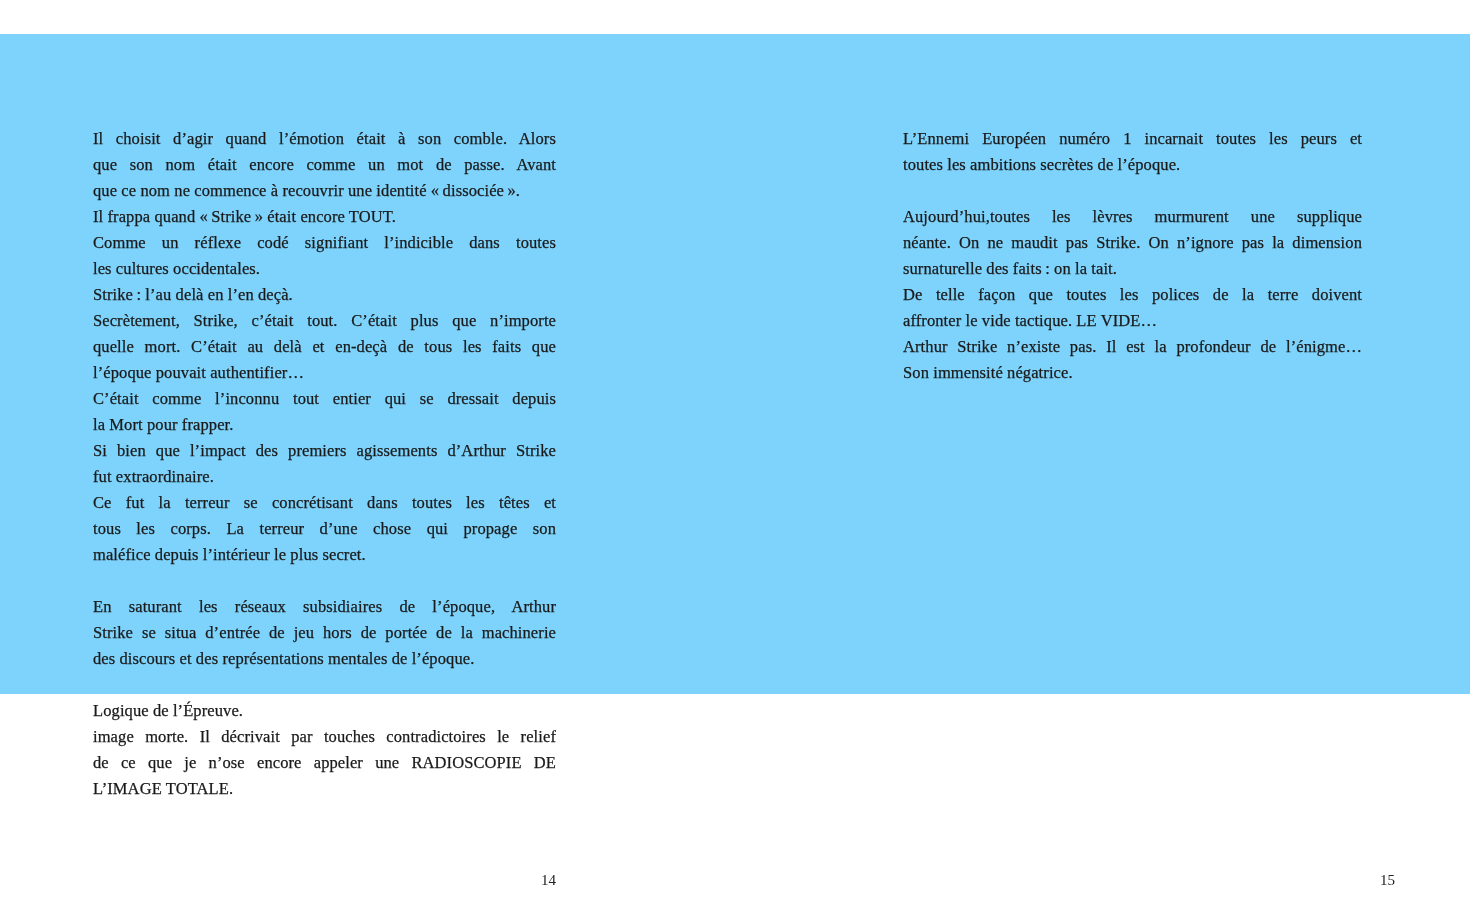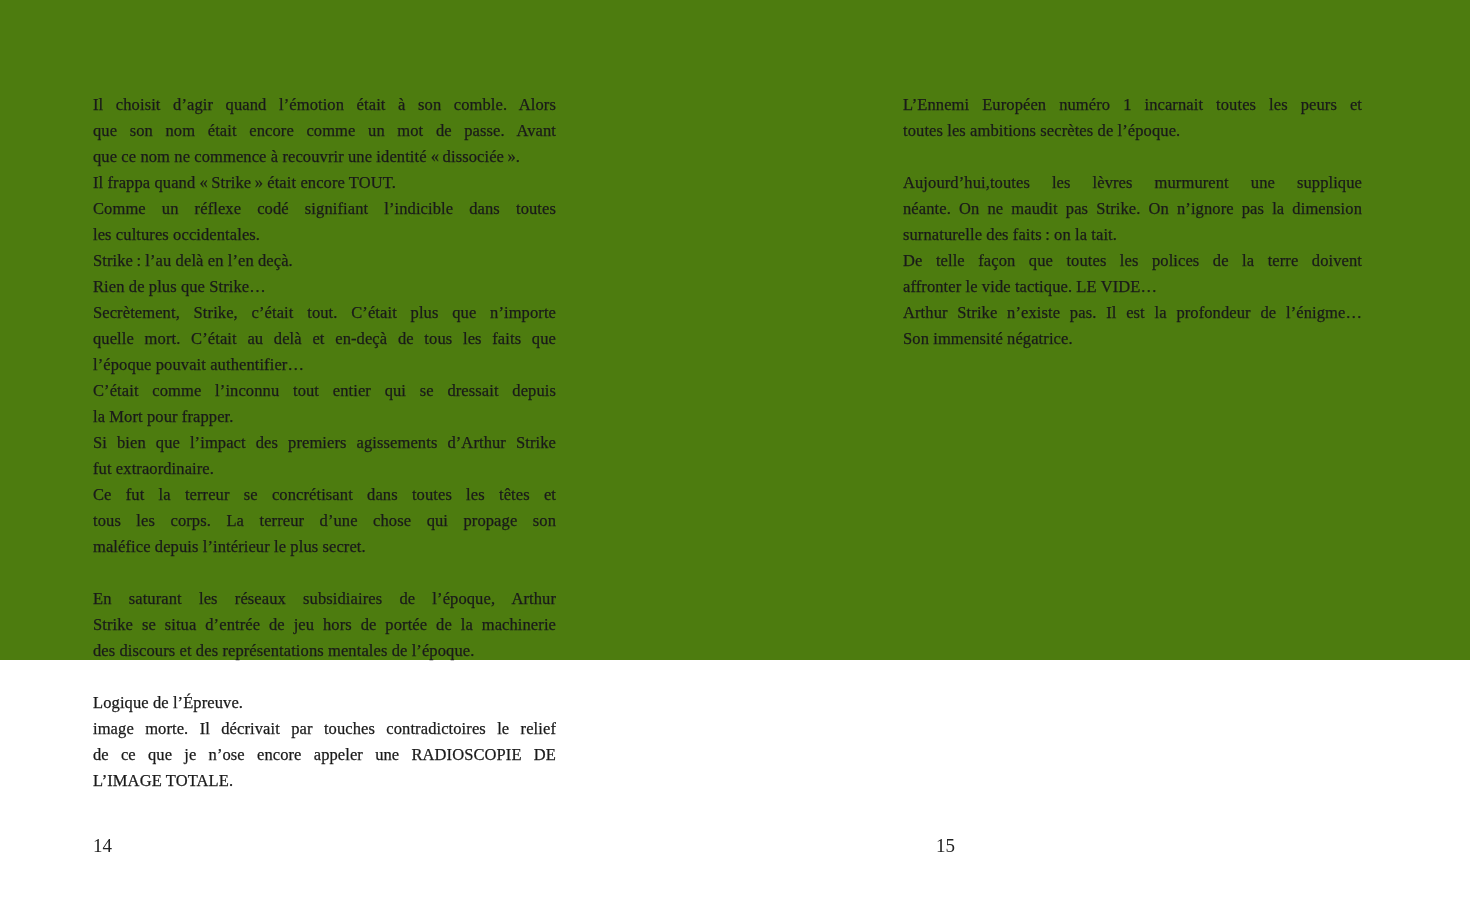--- a/index.html
+++ b/index.html
@@ -18,21 +18,22 @@
   .spread {
     position: absolute;
     inset: 0;
     display: flex;
     background: #ffffff;
   }
   .page {
     position: relative;
     width: 735px;
     height: 660px;
-    background: #4d7c0f;
+    background: #7dd3fc;
+    margin-top: 34px;
   }
   .text-col {
     position: absolute;
     top: 92px;
     font-size: 16.5px;
     line-height: 26px;
     letter-spacing: 0.1px;
     -webkit-text-stroke: 0.25px #1a1a1a;
   }
   .page-left .text-col  { left: 93px;  width: 463px; }
@@ -45,23 +46,23 @@
     white-space: normal;
   }
   .line.just {
     text-align: justify;
     text-align-last: justify;
   }
   .page-number {
     position: absolute;
     top: 836px;
     height: 20px;
-    font-size: 19px;
+    font-size: 15px;
     line-height: 20px;
-    text-align: left;
+    text-align: right;
     color: #222222;
   }
   .page-left .page-number  { left: 93px;  width: 463px; }
   .page-right .page-number { left: 201px; width: 459px; }
 </style>
 </head>
 <body>
 
 <div class="spread">
   <div class="page page-left">
@@ -73,23 +74,20 @@
         </div>
         <div class="para">
           <div class="line">Il frappa quand « Strike » était encore TOUT.</div>
         </div>
         <div class="para">
           <div class="line just">Comme un réflexe codé signifiant l’indicible dans toutes</div>
           <div class="line">les cultures occidentales.</div>
         </div>
         <div class="para">
           <div class="line">Strike : l’au delà en l’en deçà.</div>
-        </div>
-        <div class="para">
-          <div class="line">Rien de plus que Strike…</div>
         </div>
         <div class="para">
           <div class="line just">Secrètement, Strike, c’était tout. C’était plus que n’importe</div>
           <div class="line just">quelle mort. C’était au delà et en-deçà de tous les faits que</div>
           <div class="line">l’époque pouvait authentifier…</div>
         </div>
         <div class="para">
           <div class="line just">C’était comme l’inconnu tout entier qui se dressait depuis</div>
           <div class="line">la Mort pour frapper.</div>
         </div>

